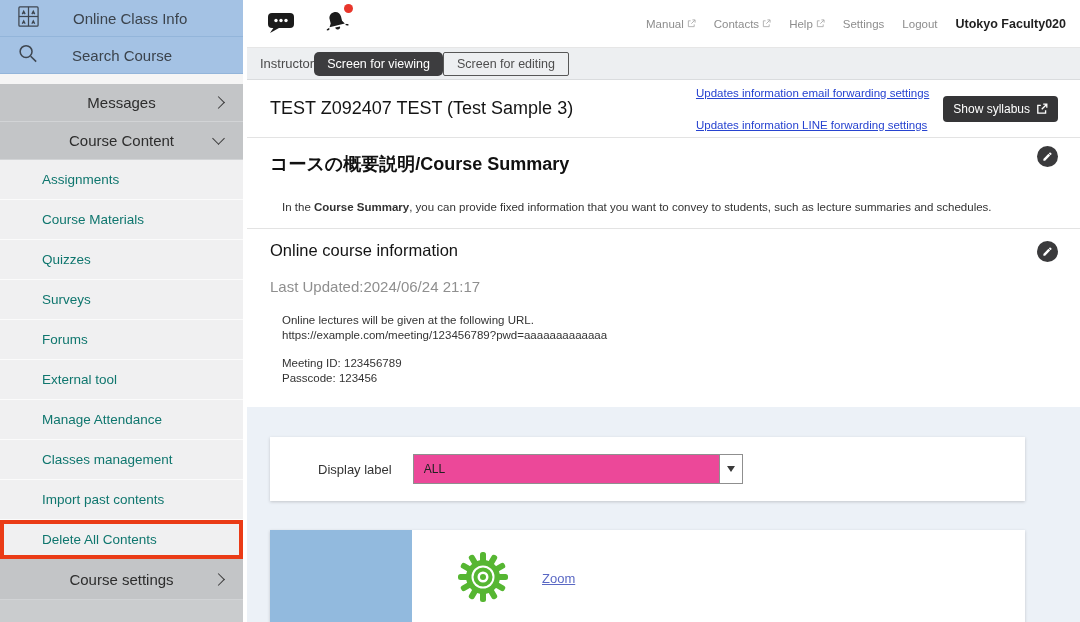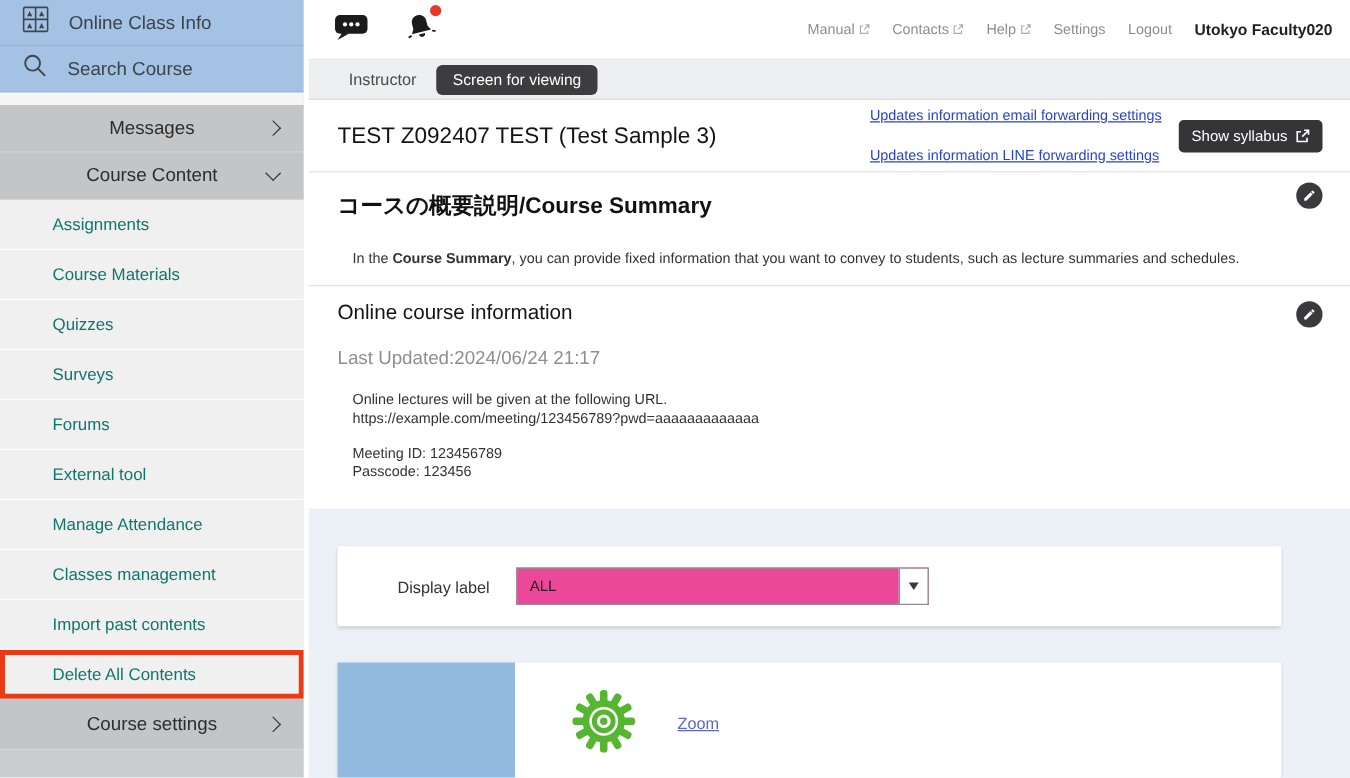--- a/index.html
+++ b/index.html
@@ -4,21 +4,21 @@
 <style>
   * { margin:0; padding:0; box-sizing:border-box; }
   html,body { width:1080px; height:622px; overflow:hidden; background:#ecf1f7;
               font-family:"Liberation Sans", sans-serif; position:relative; }
 
   
   .sidebar { position:absolute; left:0; top:0; width:243px; height:622px; background:#caccce; }
   .white-gap { position:absolute; left:243px; top:0; width:4px; height:622px; background:#ffffff; }
   .sb-blue { height:37px; background:#a4c2e4; display:flex; align-items:center; padding-left:16px;
              border-bottom:1px solid #93b5da; cursor:pointer; }
-  .sb-blue .sb-label { font-size:15px; color:#3b434c; margin-left:14px; }
+  .sb-blue .sb-label { font-size:15px; color:#3b434c; margin-left:32px; }
   .sb-gap { height:10px; background:#f5f5f5; }
   .sb-header { height:38px; background:#c3c5c7; display:flex; align-items:center; justify-content:center;
                position:relative; font-size:15px; color:#2d2d2d; cursor:pointer; border-bottom:1px solid #d2d4d6; }
   .sb-header .chev { position:absolute; right:20px; }
   .sb-sub { height:40px; background:#f0f0f1; border-bottom:1px solid #fbfbfb; display:flex;
             align-items:center; padding-left:42px; font-size:13.5px; color:#0f766e; cursor:pointer; }
   .sb-sub.highlight { border:4px solid #ea3b16; height:39px; padding-left:38px; }
   .sb-footer { height:18px; background:#caccce; }
   .chev { width:9px; height:9px; border-right:1.5px solid #3a3a3a; border-bottom:1.5px solid #3a3a3a; display:inline-block; }
   .chev.right { transform:rotate(-45deg); }
@@ -28,21 +28,21 @@
   .top-header { position:absolute; left:247px; right:0; top:0; height:48px; background:#fff;
                 display:flex; align-items:center; border-bottom:1px solid #e6e6e6; }
   .hdr-icons { display:flex; align-items:center; gap:28px; margin-left:20px; }
   .hdr-icon { cursor:pointer; position:relative; }
   .hdr-nav { margin-left:auto; margin-right:14px; display:flex; align-items:center; gap:18px; }
   .nav-link { font-size:11.5px; color:#8d8d8d; cursor:pointer; display:flex; align-items:center; gap:3px; }
   .nav-user { font-size:12.5px; color:#1f1f1f; font-weight:bold; }
 
   
   .tab-strip { position:absolute; left:247px; right:0; top:48px; height:32px; background:#edeff1;
-               border-bottom:1px solid #dadcde; display:flex; align-items:center; gap:16px; padding-left:32px; }
+               border-bottom:1px solid #dadcde; display:flex; align-items:center; padding-left:13px; }
   .role-label { font-size:13px; color:#4a4a4a; }
   .btn-dark { background:#3d3d3f; color:#fff; font-size:12.5px; padding:5px 13px; border-radius:5px;
               border:none; cursor:pointer; font-family:inherit; }
   .btn-outline { background:transparent; color:#4e4e4e; font-size:12.5px; padding:4px 13px; border-radius:2px;
                  border:1px solid #575757; cursor:pointer; font-family:inherit; }
 
   
   .main-white { position:absolute; left:247px; right:0; top:80px; height:327px; background:#fff; }
   .title-row { height:58px; display:flex; align-items:center; padding:0 22px 0 23px; border-bottom:1px solid #e3e3e3; }
   .course-title { flex:1; font-size:18px; color:#141414; font-weight:500; }
@@ -212,20 +212,21 @@
     <span class="nav-link">
         <span>Logout</span>
       </span>
     <span class="nav-user">Utokyo Faculty020</span>
   </div>
 </div>
 
 <div class="tab-strip">
   <span class="role-label">Instructor</span>
   <button class="btn-dark">Screen for viewing</button>
+  <button class="btn-outline">Screen for editing</button>
 </div>
 
 <div class="main-white">
 
   <div class="title-row">
     <span class="course-title">TEST Z092407 TEST (Test Sample 3)</span>
     <span class="fwd-links">
       <a class="fwd-link">Updates information email forwarding settings</a>
       <a class="fwd-link">Updates information LINE forwarding settings</a>
     </span>

